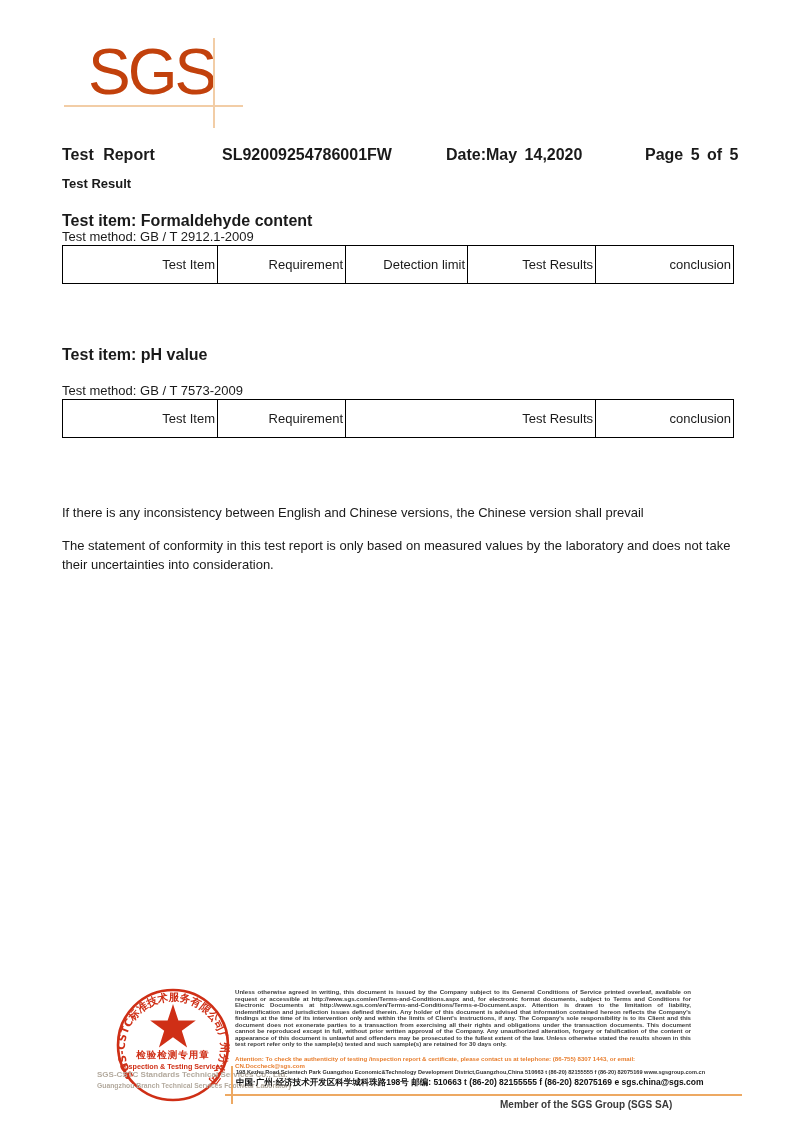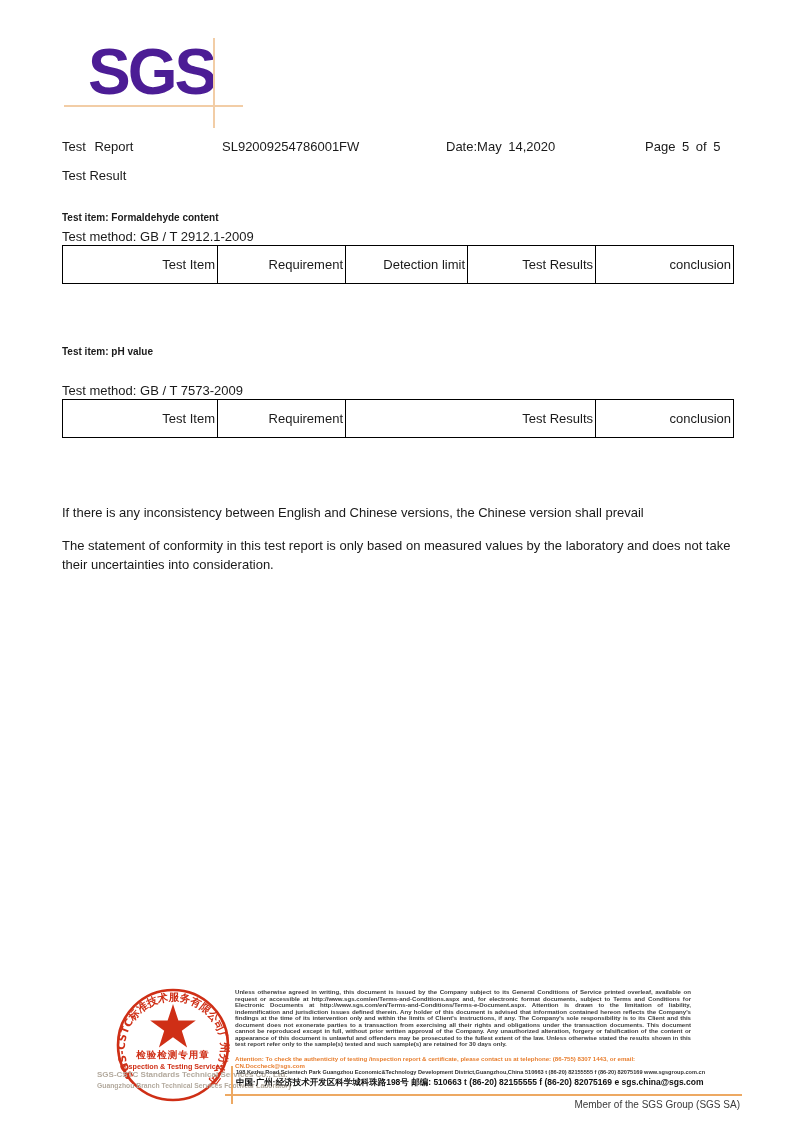--- a/index.html
+++ b/index.html
@@ -2,29 +2,29 @@
 <html><head>
 <meta charset="utf-8">
 <style>
   html,body{margin:0;padding:0;background:#ffffff;}
   .page{
     position:relative;width:793px;height:1122px;background:#ffffff;
     font-family:"Liberation Sans",sans-serif;color:#1a1a1a;overflow:hidden;
   }
   
   .logo-text{
-    position:absolute;left:88px;top:40px;font-size:64px;font-weight:bold;
-    color:#4c1d95;letter-spacing:-3px;line-height:1;
+    position:absolute;left:88px;top:40px;font-size:64px;font-weight:normal;
+    color:#c2410c;letter-spacing:-3px;line-height:1;
   }
   .cross-h{position:absolute;left:64px;top:105px;width:179px;height:2px;background:#f2cda6;}
   .cross-v{position:absolute;left:213px;top:38px;width:2px;height:90px;background:#f2cda6;}
   
-  .hdr{position:absolute;top:139px;font-size:13px;font-weight:normal;word-spacing:5px;}
+  .hdr{position:absolute;top:146px;font-size:16px;font-weight:bold;word-spacing:5px;}
   .lbl{position:absolute;font-size:13px;}
-  .sect-title{position:absolute;font-size:10px;font-weight:bold;left:62px;}
+  .sect-title{position:absolute;font-size:16px;font-weight:bold;left:62px;}
   .sect-method{position:absolute;font-size:13px;left:62px;}
   
   table.rpt{
     position:absolute;left:62px;border-collapse:collapse;table-layout:fixed;
     width:671px;font-size:13px;
   }
   table.rpt td{
     border:1px solid #000;text-align:right;vertical-align:middle;height:37px;
     padding:0 2px;overflow:hidden;
   }
@@ -39,39 +39,39 @@
     color:#3d3d3d;font-weight:600;text-align:justify;
   }
   .attention{
     position:absolute;left:235px;width:456px;font-size:6.1px;line-height:6.55px;
     color:#e87e2e;font-weight:700;text-align:left;
   }
   .addr-en{position:absolute;left:236px;width:456px;font-size:5.6px;color:#333;font-weight:600;white-space:nowrap;}
   .addr-cn{position:absolute;left:236px;width:456px;font-size:8.5px;color:#111;font-weight:700;white-space:nowrap;}
   .vbar{position:absolute;left:231px;top:1066px;width:2px;height:38px;background:#eda963;}
   .hbar{position:absolute;left:225px;top:1094px;width:517px;height:2px;background:#eda963;}
-  .member{position:absolute;top:1099px;left:500px;width:240px;text-align:right;font-size:10px;font-weight:400;color:#3a3a3a;}
+  .member{position:absolute;top:1099px;left:500px;width:240px;text-align:left;font-size:10px;font-weight:700;color:#3a3a3a;}
 </style>
 </head>
 <body>
 
 <div class="page">
 
   <div>
     <div class="logo-text">SGS</div>
     <div class="cross-h"></div>
     <div class="cross-v"></div>
   </div>
 
   <div class="hdr" style="left:62px;">Test Report</div>
   <div class="hdr" style="left:222px;word-spacing:0;">SL92009254786001FW</div>
   <div class="hdr" style="left:446px;word-spacing:3px;">Date:May 14,2020</div>
   <div class="hdr" style="left:645px;word-spacing:3px;">Page 5 of 5</div>
 
-  <div class="lbl" style="left:62px;top:168px;">Test Result</div>
+  <div class="lbl" style="left:62px;top:176px;font-weight:bold;">Test Result</div>
 
   <div class="sect-title" style="top:212px;">Test item: Formaldehyde content</div>
   <div class="sect-method" style="top:229px;">Test method: GB / T 2912.1-2009</div>
   <table class="rpt" style="top:245px;">
     <colgroup>
       <col style="width:155px;">
         <col style="width:128px;">
         <col style="width:122px;">
         <col style="width:128px;">
         <col style="width:138px;">

